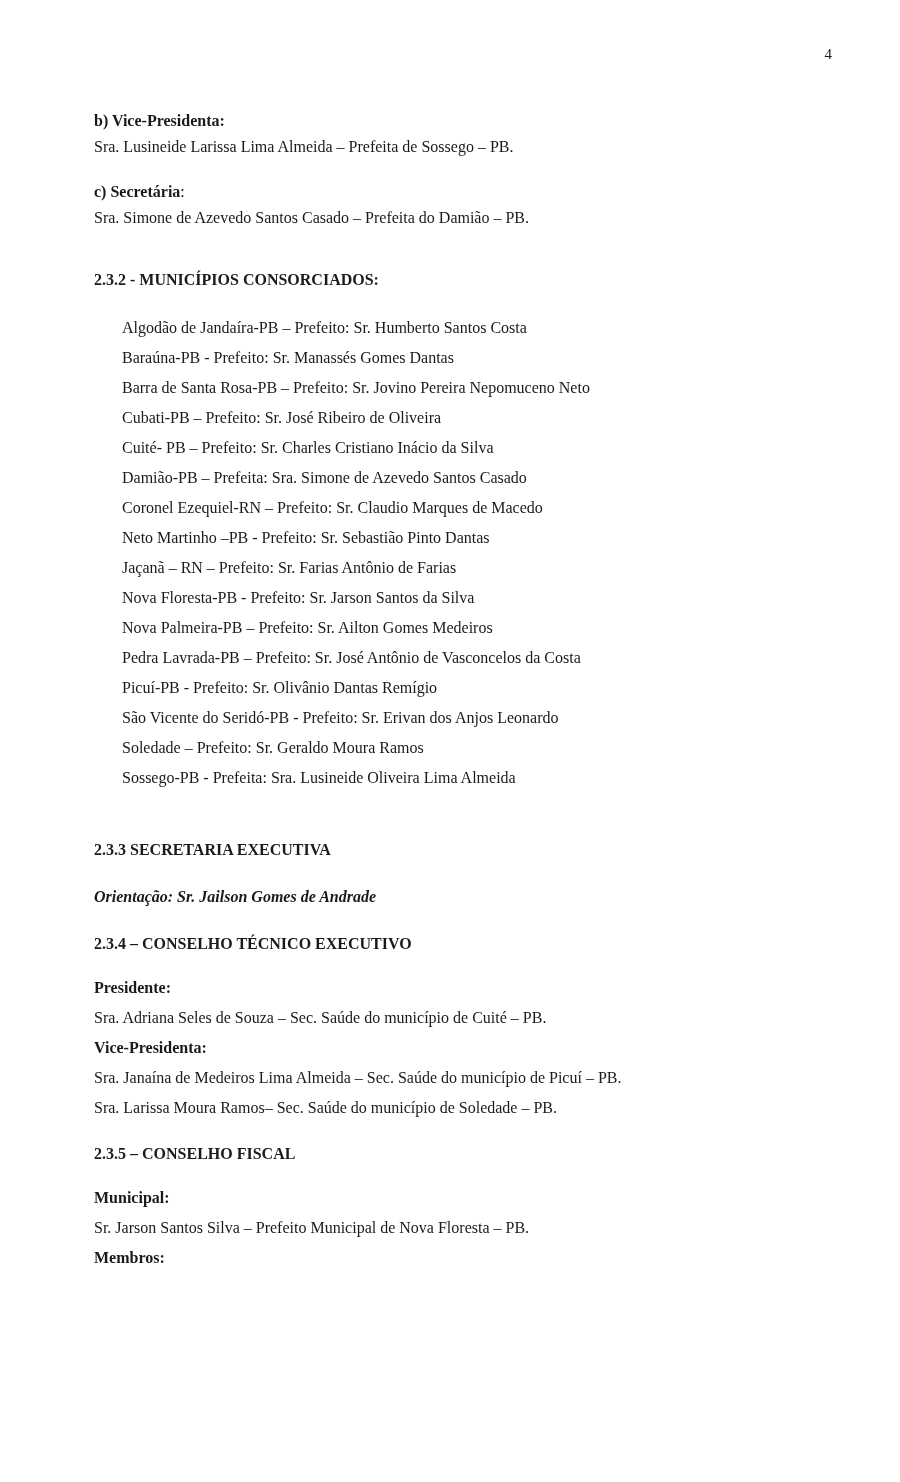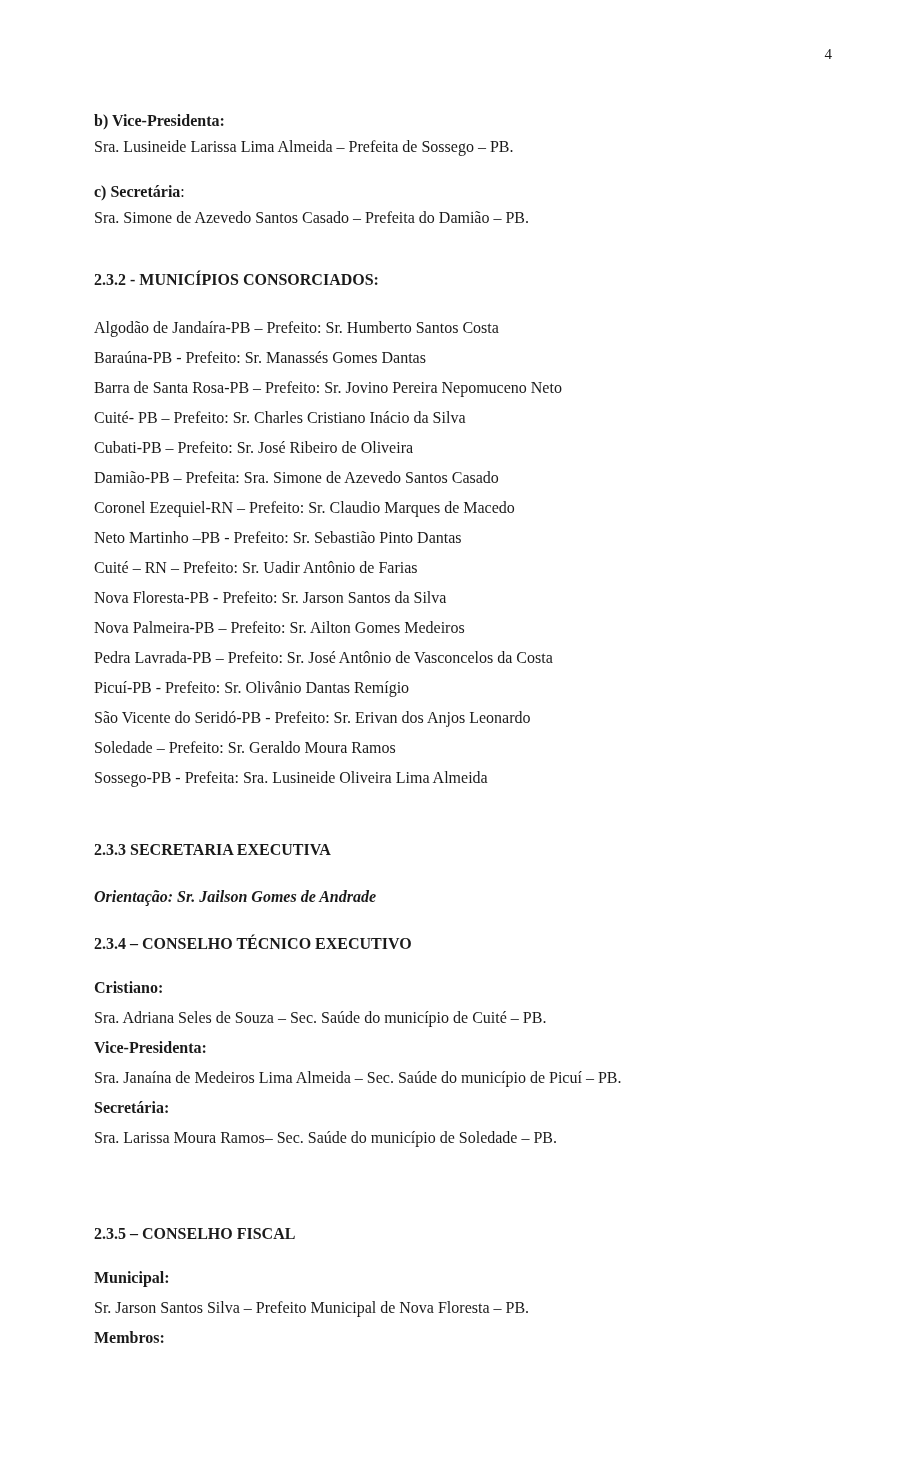--- a/index.html
+++ b/index.html
@@ -25,36 +25,37 @@
   .entry-top { line-height: 26px; margin-bottom: 19px; }
   .entry-top .entry-label { font-weight: bold; }
   .entry-label-inline { font-weight: bold; }
   .section-title {
     font-weight: bold;
     line-height: 26px;
     margin-top: 36px;
   }
   .muni-list {
     margin-top: 20px;
+    margin-left: 28px;
   }
   .muni-item {
     line-height: 30px;
   }
   .title-2-3-3 { margin-top: 44px; }
   .orientacao {
     font-weight: bold;
     font-style: italic;
     line-height: 26px;
     margin-top: 21px;
   }
   .title-2-3-4 { margin-top: 21px; }
   .officer-block { margin-top: 16px; }
   .officer-line { line-height: 30px; }
   .officer-line .lbl { font-weight: bold; }
-  .title-2-3-5 { margin-top: 68px; }
+  .title-2-3-5 { margin-top: 18px; }
 </style>
 </head>
 <body>
 
 <div class="page-number">4</div>
 
 <div class="content">
 
   <div class="entry-top">
     <div class="entry-label">b) Vice-Presidenta:</div>
@@ -65,46 +66,45 @@
     <div><span class="entry-label-inline">c) Secretária</span><span>:</span></div>
     <div class="entry-value">Sra. Simone de Azevedo Santos Casado – Prefeita do Damião – PB.</div>
   </div>
 
   <div class="section-title">2.3.2 - MUNICÍPIOS CONSORCIADOS:</div>
 
   <div class="muni-list">
     <div class="muni-item">Algodão de Jandaíra-PB – Prefeito: Sr. Humberto Santos Costa</div>
     <div class="muni-item">Baraúna-PB - Prefeito: Sr. Manassés Gomes Dantas</div>
     <div class="muni-item">Barra de Santa Rosa-PB – Prefeito: Sr. Jovino Pereira Nepomuceno Neto</div>
+    <div class="muni-item">Cubati-PB – Prefeito: Sr. José Ribeiro de Oliveira</div>
     <div class="muni-item">Cuité- PB – Prefeito: Sr. Charles Cristiano Inácio da Silva</div>
-    <div class="muni-item">Cubati-PB – Prefeito: Sr. José Ribeiro de Oliveira</div>
     <div class="muni-item">Damião-PB – Prefeita: Sra. Simone de Azevedo Santos Casado</div>
     <div class="muni-item">Coronel Ezequiel-RN – Prefeito: Sr. Claudio Marques de Macedo</div>
     <div class="muni-item">Neto Martinho –PB - Prefeito: Sr. Sebastião Pinto Dantas</div>
-    <div class="muni-item">Cuité – RN – Prefeito: Sr. Uadir Antônio de Farias</div>
+    <div class="muni-item">Jaçanã – RN – Prefeito: Sr. Farias Antônio de Farias</div>
     <div class="muni-item">Nova Floresta-PB - Prefeito: Sr. Jarson Santos da Silva</div>
     <div class="muni-item">Nova Palmeira-PB – Prefeito: Sr. Ailton Gomes Medeiros</div>
     <div class="muni-item">Pedra Lavrada-PB – Prefeito: Sr. José Antônio de Vasconcelos da Costa</div>
     <div class="muni-item">Picuí-PB - Prefeito: Sr. Olivânio Dantas Remígio</div>
     <div class="muni-item">São Vicente do Seridó-PB - Prefeito: Sr. Erivan dos Anjos Leonardo</div>
     <div class="muni-item">Soledade – Prefeito: Sr. Geraldo Moura Ramos</div>
     <div class="muni-item">Sossego-PB - Prefeita: Sra. Lusineide Oliveira Lima Almeida</div>
   </div>
 
   <div class="section-title title-2-3-3">2.3.3 SECRETARIA EXECUTIVA</div>
   <div class="orientacao">Orientação: Sr. Jailson Gomes de Andrade</div>
 
   <div class="section-title title-2-3-4">2.3.4 – CONSELHO TÉCNICO EXECUTIVO</div>
 
   <div class="officer-block">
-    <div class="officer-line lbl"><span class="lbl">Cristiano:</span></div>
+    <div class="officer-line lbl"><span class="lbl">Presidente:</span></div>
     <div class="officer-line">Sra. Adriana Seles de Souza – Sec. Saúde do município de Cuité – PB.</div>
     <div class="officer-line"><span class="lbl">Vice-Presidenta:</span></div>
     <div class="officer-line">Sra. Janaína de Medeiros Lima Almeida – Sec. Saúde do município de Picuí – PB.</div>
-    <div class="officer-line"><span class="lbl">Secretária:</span></div>
     <div class="officer-line">Sra. Larissa Moura Ramos– Sec. Saúde do município de Soledade – PB.</div>
   </div>
 
   <div class="section-title title-2-3-5">2.3.5 – CONSELHO FISCAL</div>
 
   <div class="officer-block">
     <div class="officer-line"><span class="lbl">Municipal:</span></div>
     <div class="officer-line">Sr. Jarson Santos Silva – Prefeito Municipal de Nova Floresta – PB.</div>
     <div class="officer-line"><span class="lbl">Membros:</span></div>
   </div>

